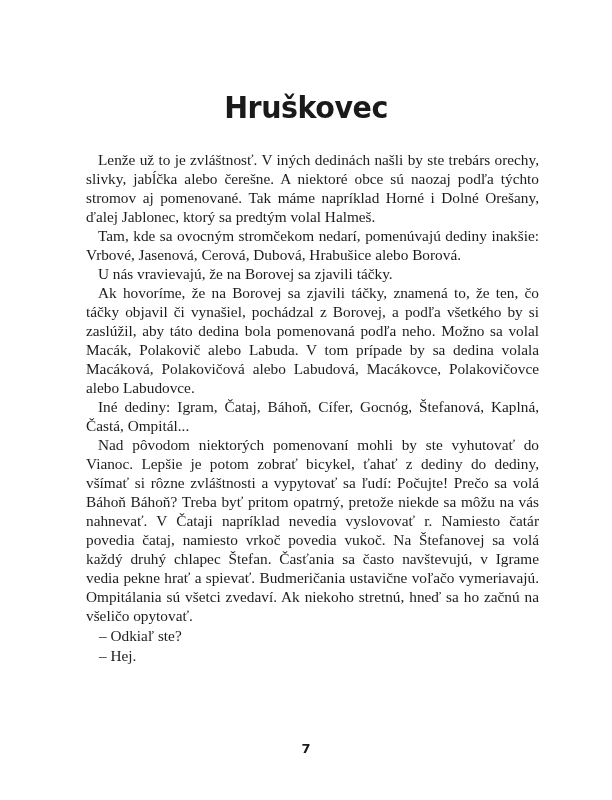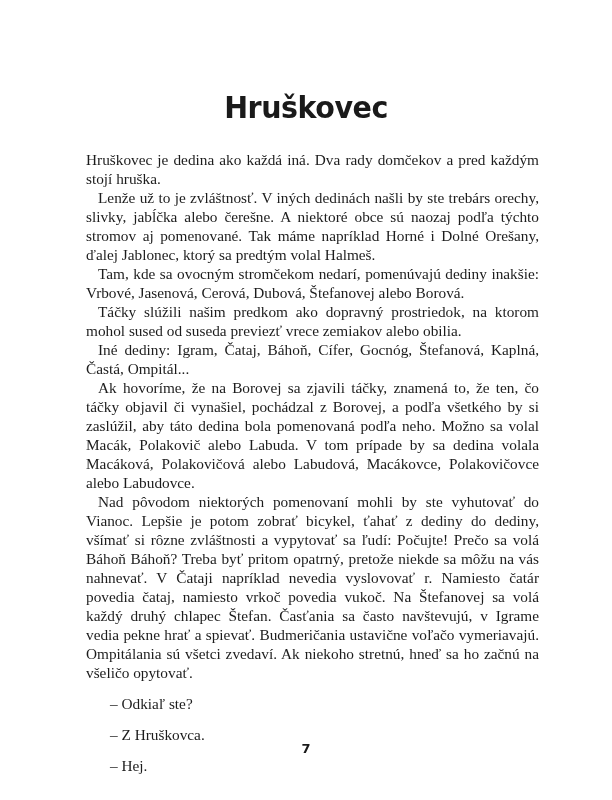--- a/index.html
+++ b/index.html
@@ -9,38 +9,36 @@
     font-family:"DejaVu Sans", sans-serif; font-weight:bold; font-size:31px;
     color:#1a1a1a; letter-spacing:-0.5px; transform:scaleX(0.92);
   }
   .body-text {
     position:absolute; left:86px; top:150px; width:453px;
     font-family:"Liberation Serif", serif; font-size:15.3px; line-height:19px;
     color:#1c1c1c; text-align:justify;
   }
   .para { margin:0; text-indent:12px; }
   .para.first { text-indent:0; }
-  .dialog { margin:12px; padding-left:12px; text-align:left; }
+  .dialog { margin:1px; padding-left:12px; text-align:left; }
   .page-number {
     position:absolute; left:0; top:741px; width:612px; text-align:center;
     font-family:"DejaVu Sans", sans-serif; font-weight:bold; font-size:13px; color:#1a1a1a;
   }
 </style>
 </head>
 <body>
 
 <h1 class="title">Hruškovec</h1>
 
 <div class="body-text">
-  <p class="para first">Hruškovec je dedina ako každá iná. Dva rady domčekov a pred každým stojí hruška.</p>
   <p class="para">Lenže už to je zvláštnosť. V iných dedinách našli by ste trebárs orechy, slivky, jabĺčka alebo čerešne. A niektoré obce sú naozaj podľa týchto stromov aj pomenované. Tak máme napríklad Horné i Dolné Orešany, ďalej Jablonec, ktorý sa predtým volal Halmeš.</p>
-  <p class="para">Tam, kde sa ovocným stromčekom nedarí, pomenúvajú dediny inakšie: Vrbové, Jasenová, Cerová, Dubová, Štefanovej alebo Borová.</p>
-  <p class="para">Táčky slúžili našim predkom ako dopravný prostriedok, na ktorom mohol sused od suseda previezť vrece zemiakov alebo obilia.</p>
+  <p class="para">Tam, kde sa ovocným stromčekom nedarí, pomenúvajú dediny inakšie: Vrbové, Jasenová, Cerová, Dubová, Hrabušice alebo Borová.</p>
+  <p class="para">U nás vravievajú, že na Borovej sa zjavili táčky.</p>
+  <p class="para">Ak hovoríme, že na Borovej sa zjavili táčky, znamená to, že ten, čo táčky objavil či vynašiel, pochádzal z Borovej, a podľa všetkého by si zaslúžil, aby táto dedina bola pomenovaná podľa neho. Možno sa volal Macák, Polakovič alebo Labuda. V tom prípade by sa dedina volala Macáková, Polakovičová alebo Labudová, Macákovce, Polakovičovce alebo Labudovce.</p>
   <p class="para">Iné dediny: Igram, Čataj, Báhoň, Cífer, Gocnóg, Štefanová, Kaplná, Častá, Ompitál...</p>
-  <p class="para">Ak hovoríme, že na Borovej sa zjavili táčky, znamená to, že ten, čo táčky objavil či vynašiel, pochádzal z Borovej, a podľa všetkého by si zaslúžil, aby táto dedina bola pomenovaná podľa neho. Možno sa volal Macák, Polakovič alebo Labuda. V tom prípade by sa dedina volala Macáková, Polakovičová alebo Labudová, Macákovce, Polakovičovce alebo Labudovce.</p>
   <p class="para">Nad pôvodom niektorých pomenovaní mohli by ste vyhutovať do Vianoc. Lepšie je potom zobrať bicykel, ťahať z dediny do dediny, všímať si rôzne zvláštnosti a vypytovať sa ľudí: Počujte! Prečo sa volá Báhoň Báhoň? Treba byť pritom opatrný, pretože niekde sa môžu na vás nahnevať. V Čataji napríklad nevedia vyslovovať r. Namiesto čatár povedia čataj, namiesto vrkoč povedia vukoč. Na Štefanovej sa volá každý druhý chlapec Štefan. Časťania sa často navštevujú, v Igrame vedia pekne hrať a spievať. Budmeričania ustavične voľačo vymeriavajú. Ompitálania sú všetci zvedaví. Ak niekoho stretnú, hneď sa ho začnú na všeličo opytovať.</p>
   <p class="dialog">– Odkiaľ ste?</p>
-  <p class="dialog">– Z Hruškovca.</p>
   <p class="dialog">– Hej.</p>
 
 </div>
 
 <div class="page-number">7</div>
 
 </body></html>

